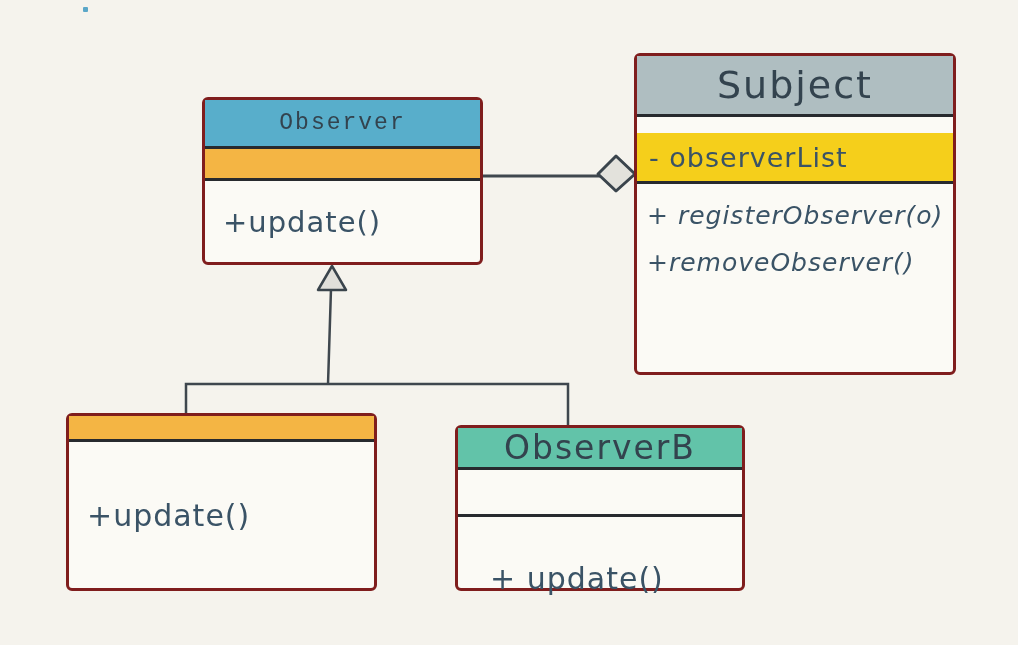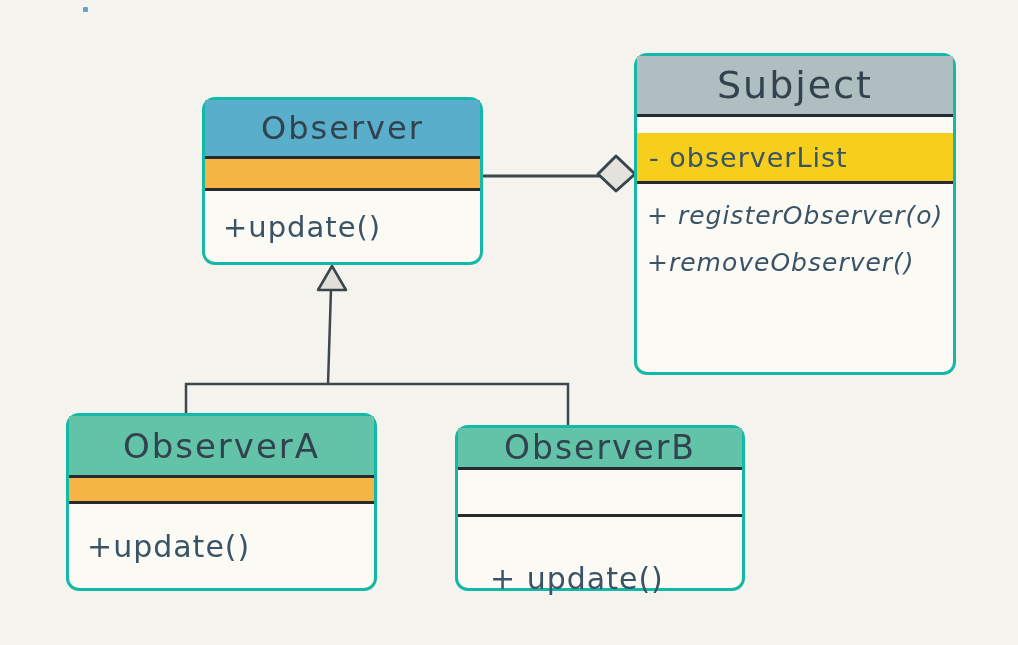--- a/index.html
+++ b/index.html
@@ -15,22 +15,22 @@
     overflow: hidden;
   }
   #wires {
     position: absolute;
     left: 0; top: 0;
     z-index: 0;
   }
   .uml-box {
     position: absolute;
     box-sizing: border-box;
-    border: 3px solid #14b8a6;
-    border-radius: 13px;
+    border: 3px solid #7f1d1d;
+    border-radius: 6px;
     background: #fbfaf5;
     z-index: 1;
     display: flex;
     flex-direction: column;
   }
   .uml-header {
     box-sizing: border-box;
     border-bottom: 3px solid #272a2e;
     display: flex;
     align-items: center;
@@ -49,21 +49,21 @@
   .uml-body {
     flex: 1;
     box-sizing: border-box;
     color: #3a5366;
     letter-spacing: 1px;
   }
   .method-line { white-space: nowrap; }
 
   
   #box-observer { left: 202px; top: 97px; width: 281px; height: 168px; }
-  #box-observer .uml-header { height: 59px; font-size: 32px; }
+  #box-observer .uml-header { height: 49px; font-size: 23px; font-family: Liberation Mono, monospace; }
   #box-observer .uml-attrs  { height: 32px; }
   #box-observer .uml-body   { display: flex; align-items: center; padding-left: 18px; font-size: 29px; }
 
   
   #box-subject { left: 634px; top: 53px; width: 322px; height: 322px; }
   #box-subject .uml-header { height: 61px; font-size: 38px; }
   #box-subject .uml-attrs  { height: 51px; font-size: 27px; padding-left: 12px; }
   #box-subject .uml-body   { padding: 8px 4px 0 10px; font-size: 25px; font-style: italic; }
   #box-subject .method-line { line-height: 47px; }
 
@@ -122,23 +122,20 @@
     <div class="uml-attrs" style="background: rgb(245, 207, 27); margin-top: 16px;">
       <span>- observerList</span>
     </div>
     <div class="uml-body">
       <div class="method-line">+ registerObserver(o)</div>
       <div class="method-line">+removeObserver()</div>
     </div>
   </div>
 
   <div class="uml-box" id="box-observer-a">
-    <div class="uml-header" style="background: rgb(98, 195, 169);">
-      <span>ObserverA</span>
-    </div>
     <div class="uml-attrs" style="background: rgb(244, 181, 68);"></div>
     <div class="uml-body">
       <span class="method-line">+update()</span>
     </div>
   </div>
 
   <div class="uml-box" id="box-observer-b">
     <div class="uml-header" style="background: rgb(98, 195, 169);">
       <span>ObserverB</span>
     </div>

